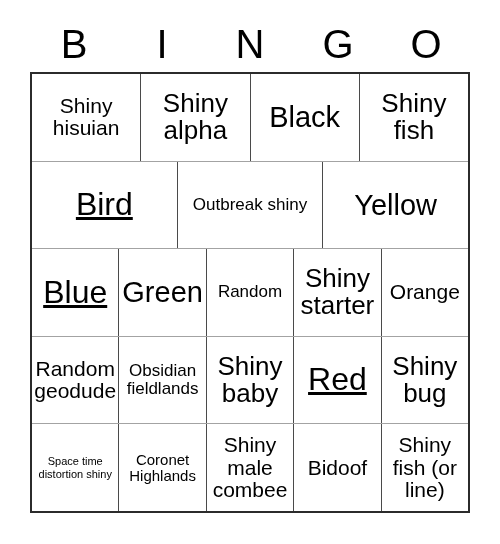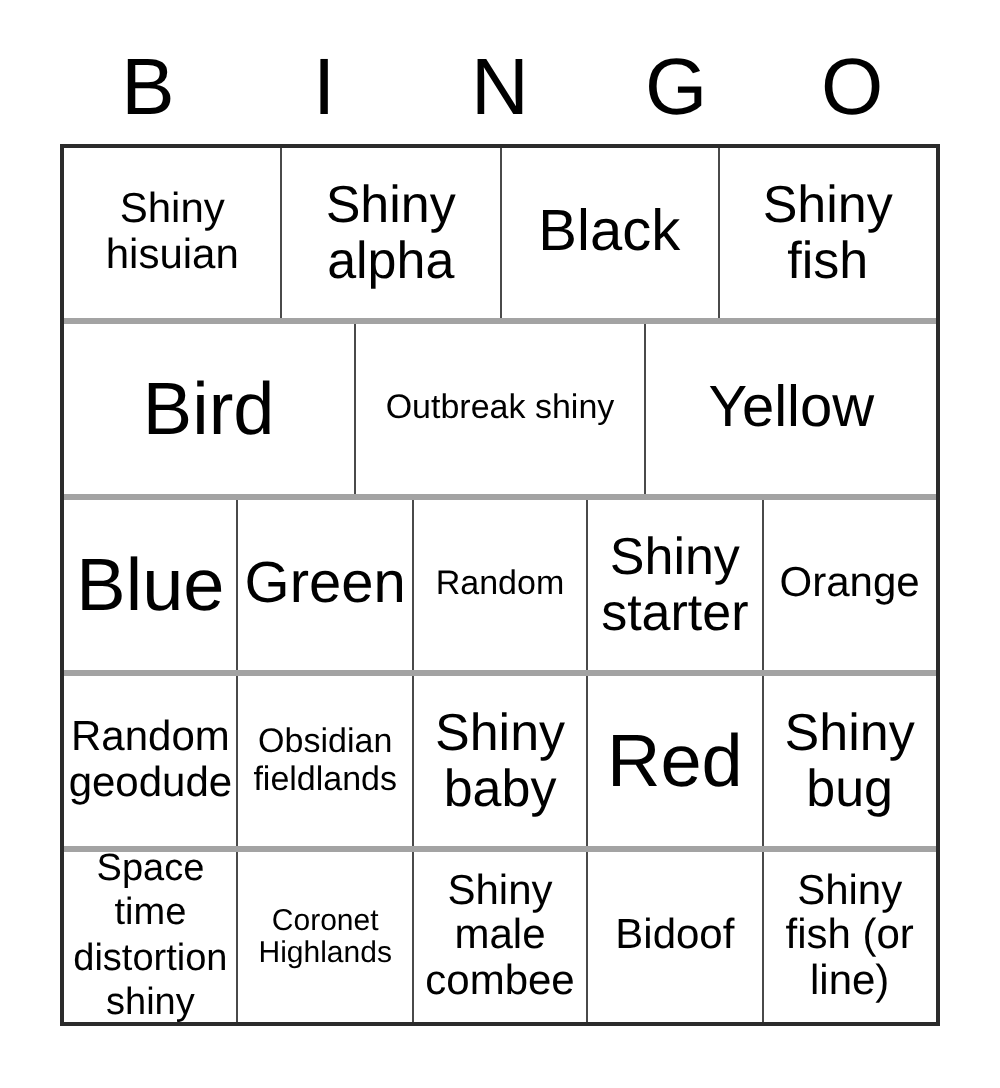--- a/index.html
+++ b/index.html
@@ -51,21 +51,21 @@
     height: 441px;
     box-sizing: border-box;
     border: 2px solid #2b2b2b;
     display: flex;
     flex-direction: column;
     background: #ffffff;
   }
   .grid-row {
     flex: 1 1 0;
     display: flex;
-    border-bottom: 3px solid #a3a3a3;
+    border-bottom: 1px solid #a3a3a3;
     min-height: 0;
   }
   .grid-row:last-child {
     border-bottom: none;
   }
   .cell {
     flex: 1 1 0;
     border-right: 1px solid #4a4a4a;
     box-sizing: border-box;
     display: flex;
@@ -81,27 +81,27 @@
   }
   .cell-text {
     display: block;
     width: 100%;
     line-height: 1.06;
     word-wrap: break-word;
     hyphens: none;
   }
 
   
-  .fs-xxl .cell-text { font-size: 37px; }
+  .fs-xxl .cell-text { font-size: 32px; text-decoration: underline; }
   .fs-xl  .cell-text { font-size: 29px; }
   .fs-lg  .cell-text { font-size: 26px; }
   .fs-md  .cell-text { font-size: 21px; }
   .fs-sm  .cell-text { font-size: 17px; }
   .fs-xs  .cell-text { font-size: 15px; }
-  .fs-xxs .cell-text { font-size: 19px; line-height: 1.16; }
+  .fs-xxs .cell-text { font-size: 11px; line-height: 1.16; }
 </style>
 </head>
 <body>
 
 <div id="bingo-card">
 
   <div class="header-row">
     <div class="header-cell">B</div>
     <div class="header-cell">I</div>
     <div class="header-cell">N</div>

